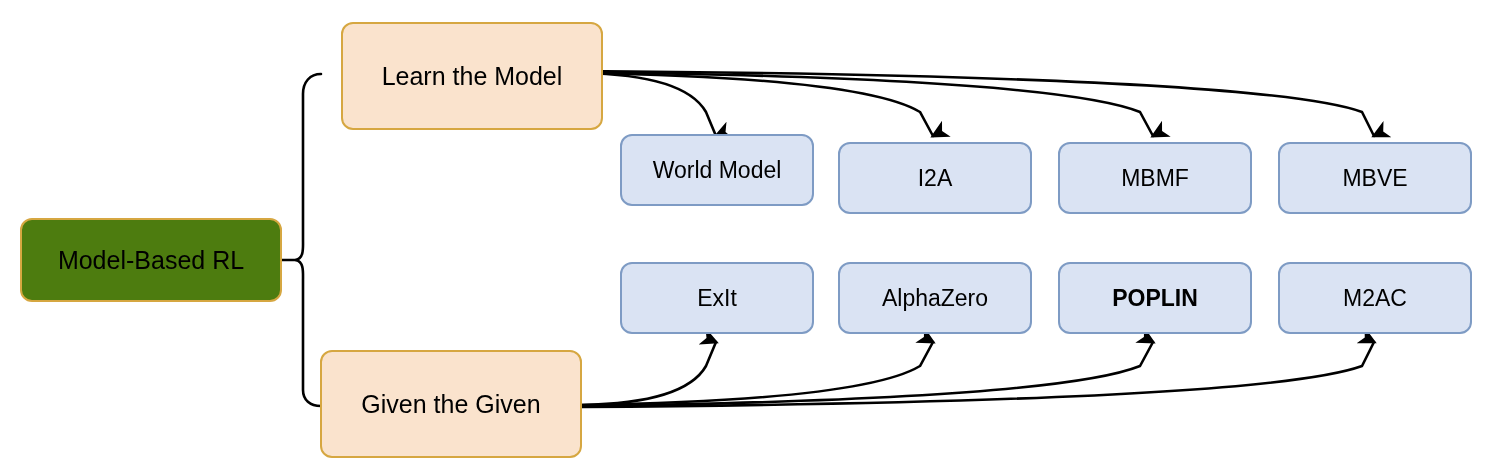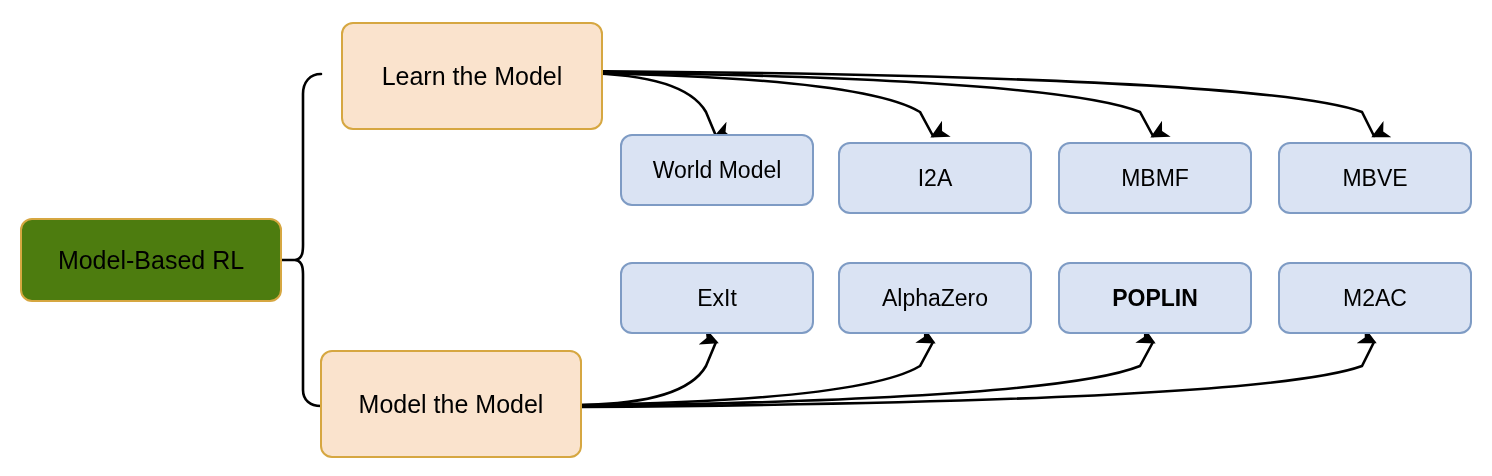--- a/index.html
+++ b/index.html
@@ -95,21 +95,21 @@
 
   <div class="node node-root" style="left:20px; top:218px; width:262px; height:84px;">
     <span class="node-label">Model-Based RL</span>
   </div>
 
   <div class="node node-branch" style="left:320px; top:22px; width:262px; height:108px;margin-left:21px;">
     <span class="node-label">Learn the Model</span>
   </div>
 
   <div class="node node-branch" style="left:320px; top:350px; width:262px; height:108px;">
-    <span class="node-label">Model the Model</span>
+    <span class="node-label">Given the Given</span>
   </div>
 
   <div class="node node-leaf" style="left:620px; top:134px; width:194px; height:72px;align-items:center;">
     <span class="node-label">World Model</span>
   </div>
 
   <div class="node node-leaf" style="left:838px; top:142px; width:194px; height:72px;">
     <span class="node-label">I2A</span>
   </div>
 

